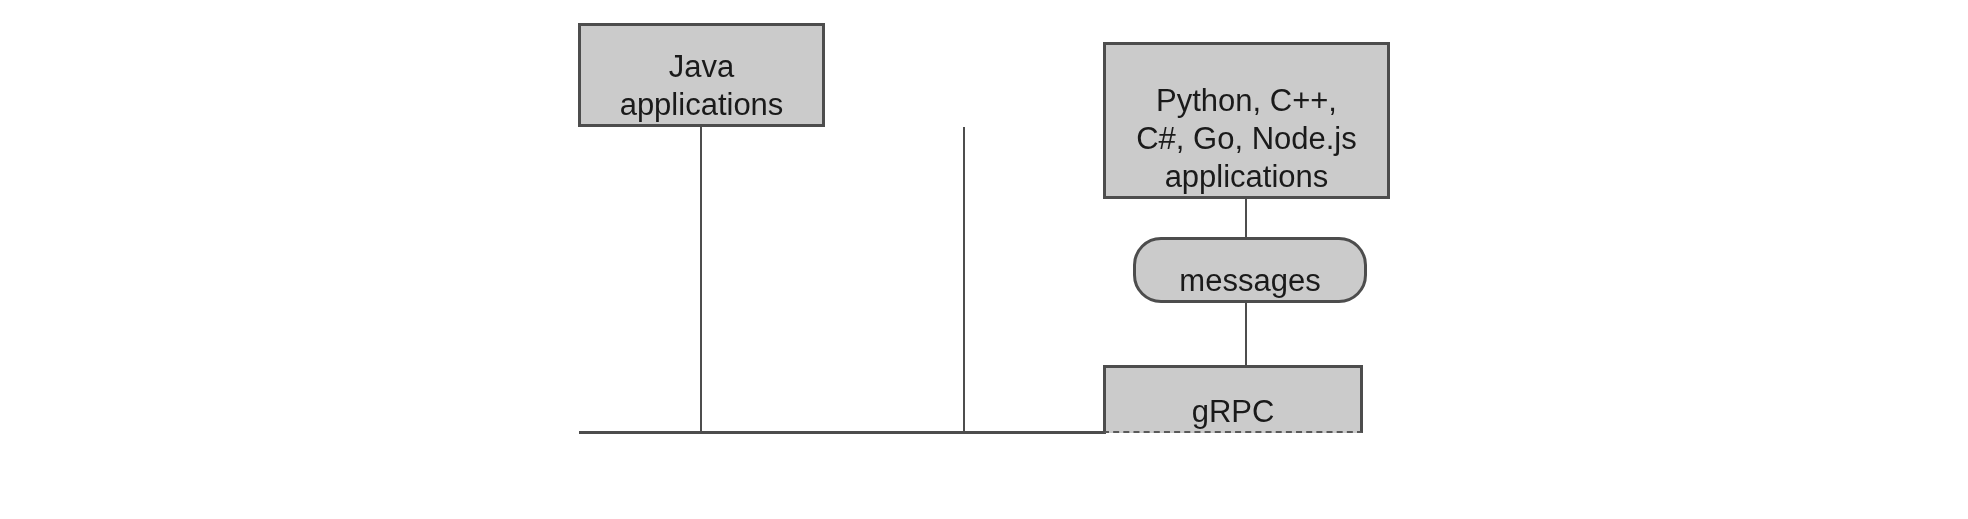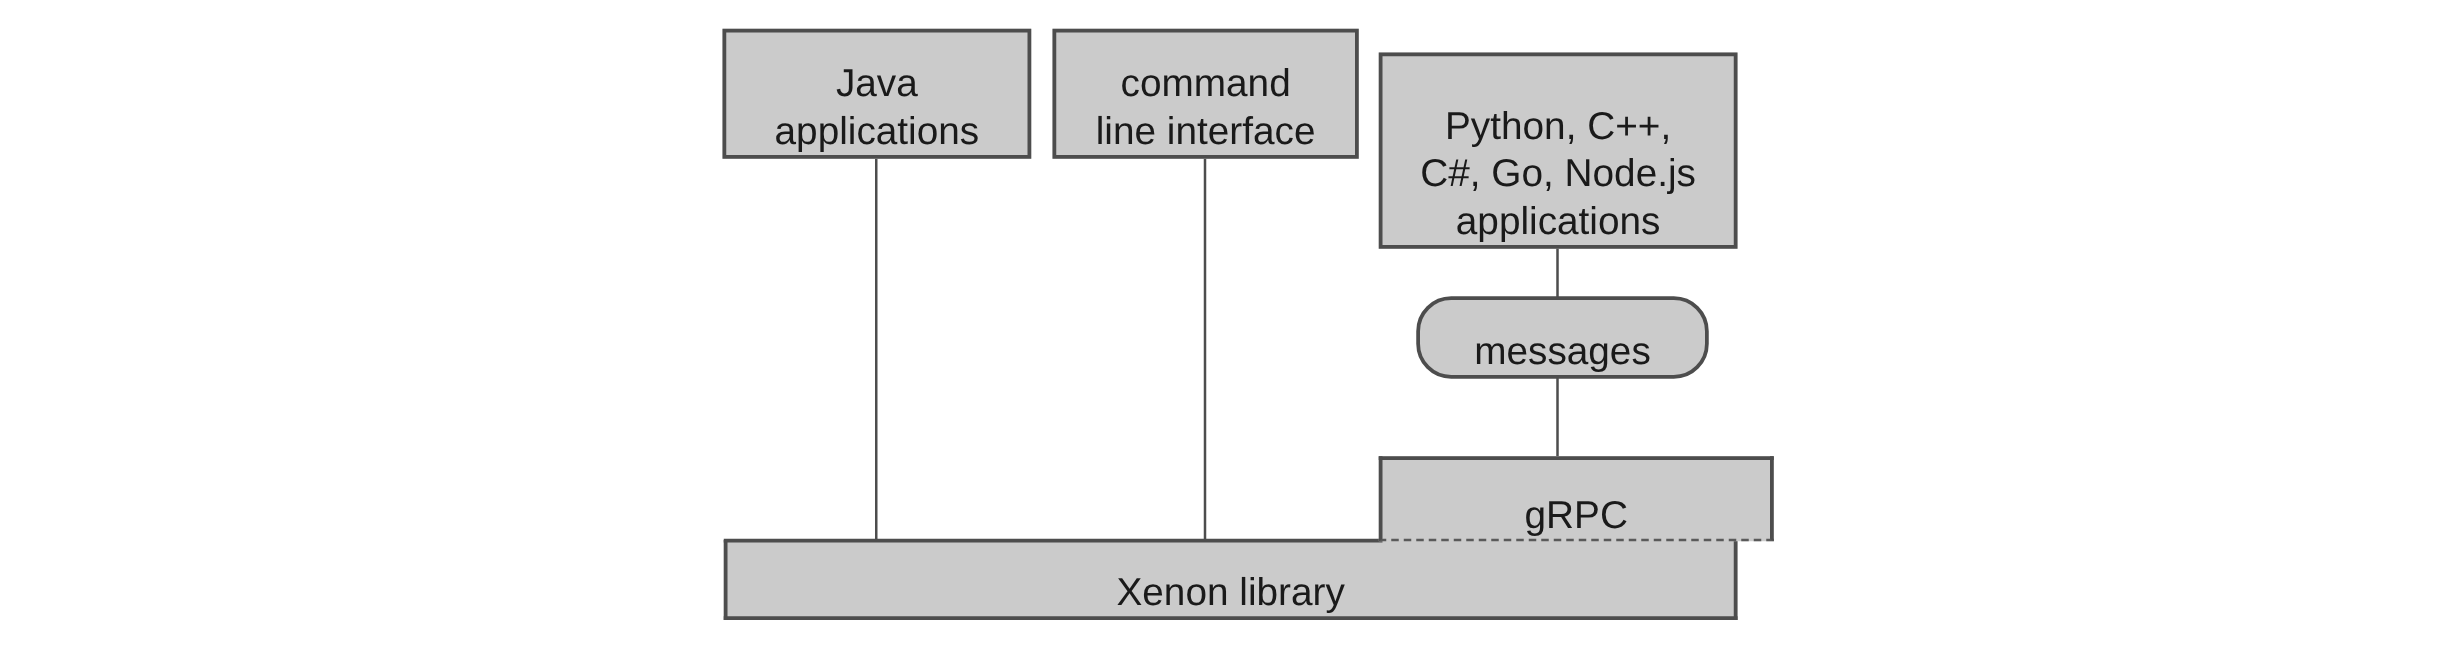--- a/index.html
+++ b/index.html
@@ -37,21 +37,21 @@
     width: 2px;
     background: var(--edge_color, #4d4d4d);
     z-index: 0;
   }
   
   .node-java      { left: 578px;  top: 23px;  width: 247px; height: 104px; }
   .node-cli       { left: 842px;  top: 23px;  width: 245px; height: 104px; }
   .node-polyglot  { left: 1103px; top: 23px;  width: 287px; height: 157px; margin-top: 19px; }
   .node-messages  { left: 1133px; top: 237px; width: 234px; height: 66px;
                     border-radius: 28px; z-index: 2; }
-  .node-grpc      { left: 1103px; top: 365px; width: 316px; height: 68px;
+  .node-grpc      { left: 1103px; top: 365px; width: 260px; height: 68px;
                     border-bottom: 2px dashed var(--dashed_boundary_color, #5a5a5a);
                     z-index: 3; }
   .node-xenon     { left: 579px;  top: 432px; width: 811px; height: 64px;
                     border-top: none; }
   
   .xenon-top-seam {
     position: absolute;
     left: 579px; top: 430.5px; width: 527px; height: 3px;
     background: var(--box_border, #4d4d4d);
     z-index: 2;
@@ -68,38 +68,31 @@
 
   <div class="edge edge-java"></div>
   <div class="edge edge-cli"></div>
   <div class="edge edge-polyglot"></div>
 
   <div class="node node-java">
     <span class="label">Java
 applications</span>
   </div>
 
-  <div class="node node-cli">
-    <span class="label">command
-line interface</span>
-  </div>
 
   <div class="node node-polyglot">
     <span class="label">Python, C++,
 C#, Go, Node.js
 applications</span>
   </div>
 
   <div class="node node-messages">
     <span class="label">messages</span>
   </div>
 
   <div class="node node-grpc">
     <span class="label">gRPC</span>
   </div>
 
-  <div class="node node-xenon">
-    <span class="label">Xenon library</span>
-  </div>
 
   <div class="xenon-top-seam"></div>
 
 </div>
 
 </body></html>

